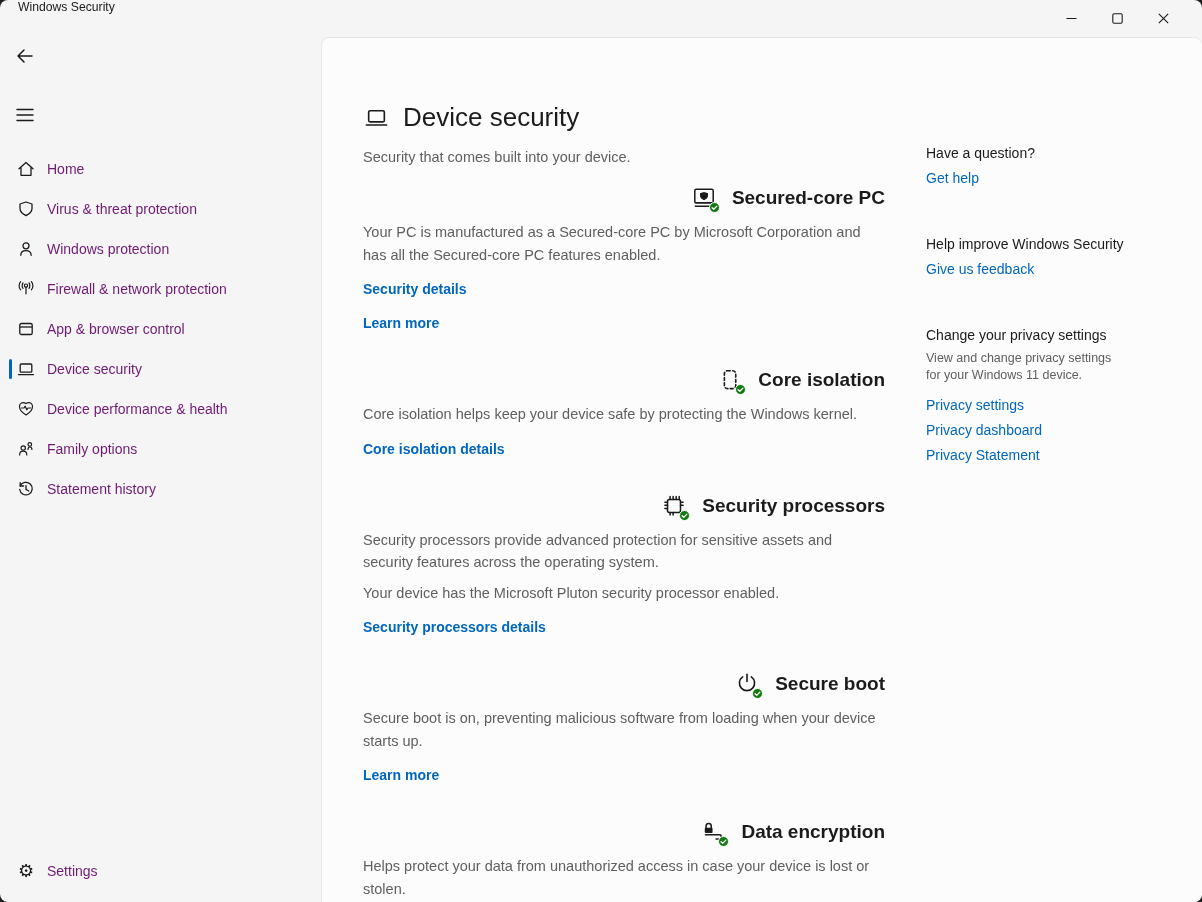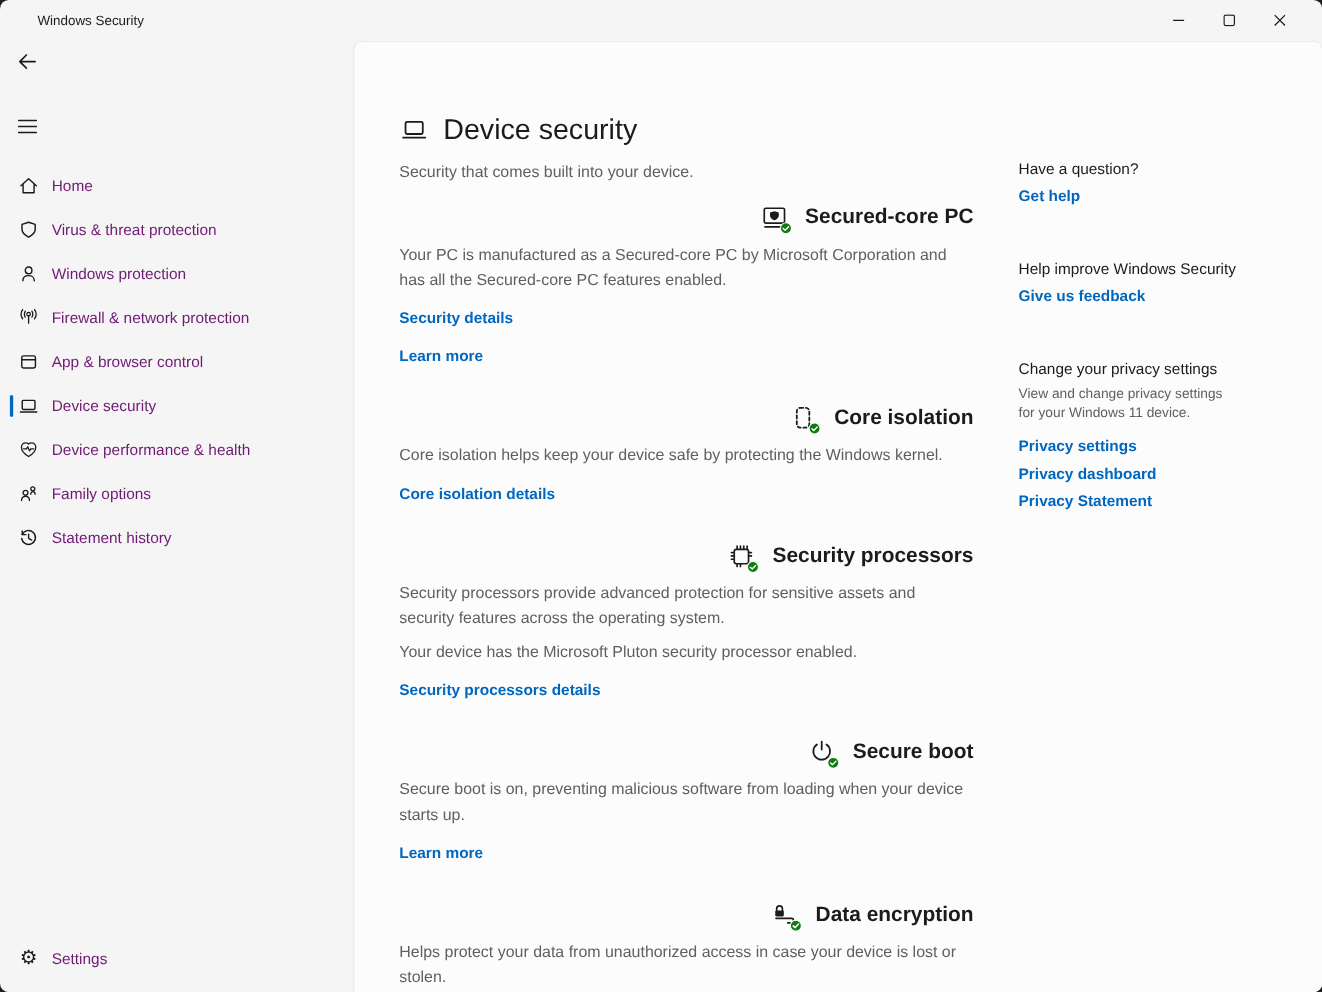--- a/index.html
+++ b/index.html
@@ -1,20 +1,20 @@
 <!DOCTYPE html>
 <html><head>
 <meta charset="utf-8">
 <style>
   * { margin:0; padding:0; box-sizing:border-box; }
   html,body { width:1202px; height:902px; background:#1f1f1f; font-family:"Liberation Sans","DejaVu Sans",sans-serif; overflow:hidden; }
   .window { position:absolute; left:0; top:0; width:1202px; height:902px; background:#f5f5f5; border-radius:8px; overflow:hidden; }
 
   
-  .titlebar { position:absolute; left:0; top:0; right:16px; height:37px; display:flex; align-items:center;margin-left:16px; }
+  .titlebar { position:absolute; left:0; top:0; right:16px; height:37px; display:flex; align-items:flex-start; }
   .app-title { margin-left:18px; font-size:12.2px; color:#1b1b1b; }
   .win-controls { position:absolute; right:0; top:0; height:37px; display:flex; }
   .win-btn { width:46px; height:37px; display:flex; align-items:center; justify-content:center; background:transparent; border:none; cursor:default; }
   .win-btn svg { display:block; }
 
   
   .sidebar { position:absolute; left:0; top:37px; width:321px; bottom:0; }
   .icon-btn { position:absolute; width:32px; height:32px; background:transparent; border:none; display:flex; align-items:center; justify-content:center; }
   .back-btn { left:9px; top:3px; }
   .menu-btn { left:9px; top:62px; }
@@ -43,21 +43,21 @@
   .para { margin-top:10px; font-size:14.5px; line-height:22.5px; color:#5f5f5f; }
   .para + .para { margin-top:8px; }
   .link { display:block; margin-top:15px; font-size:14px; font-weight:600; color:#0067c0; text-decoration:none; width:max-content; }
   .link.second { margin-top:18px; }
 
   
   .right-rail { position:absolute; left:604px; top:0; width:250px; }
   .rail-heading { font-size:14px; color:#1b1b1b; line-height:20px; }
   .rail-heading.g1 { margin-top:105px; }
   .rail-heading.gap { margin-top:46px; }
-  .rail-link { display:block; margin-top:5px; font-size:14px; font-weight:700; color:#0067c0; text-decoration:none; line-height:20px; width:max-content; }
+  .rail-link { display:block; margin-top:5px; font-size:14px; font-weight:400; color:#0067c0; text-decoration:none; line-height:20px; width:max-content; }
   .rail-desc { margin-top:5px; font-size:12.5px; color:#5f5f5f; line-height:16.5px; width:200px; }
   .rail-link.list-first { margin-top:12px; }
 </style>
 </head>
 <body>
 
 <div class="window">
 
   <div class="titlebar">
     <span class="app-title">Windows Security</span>

